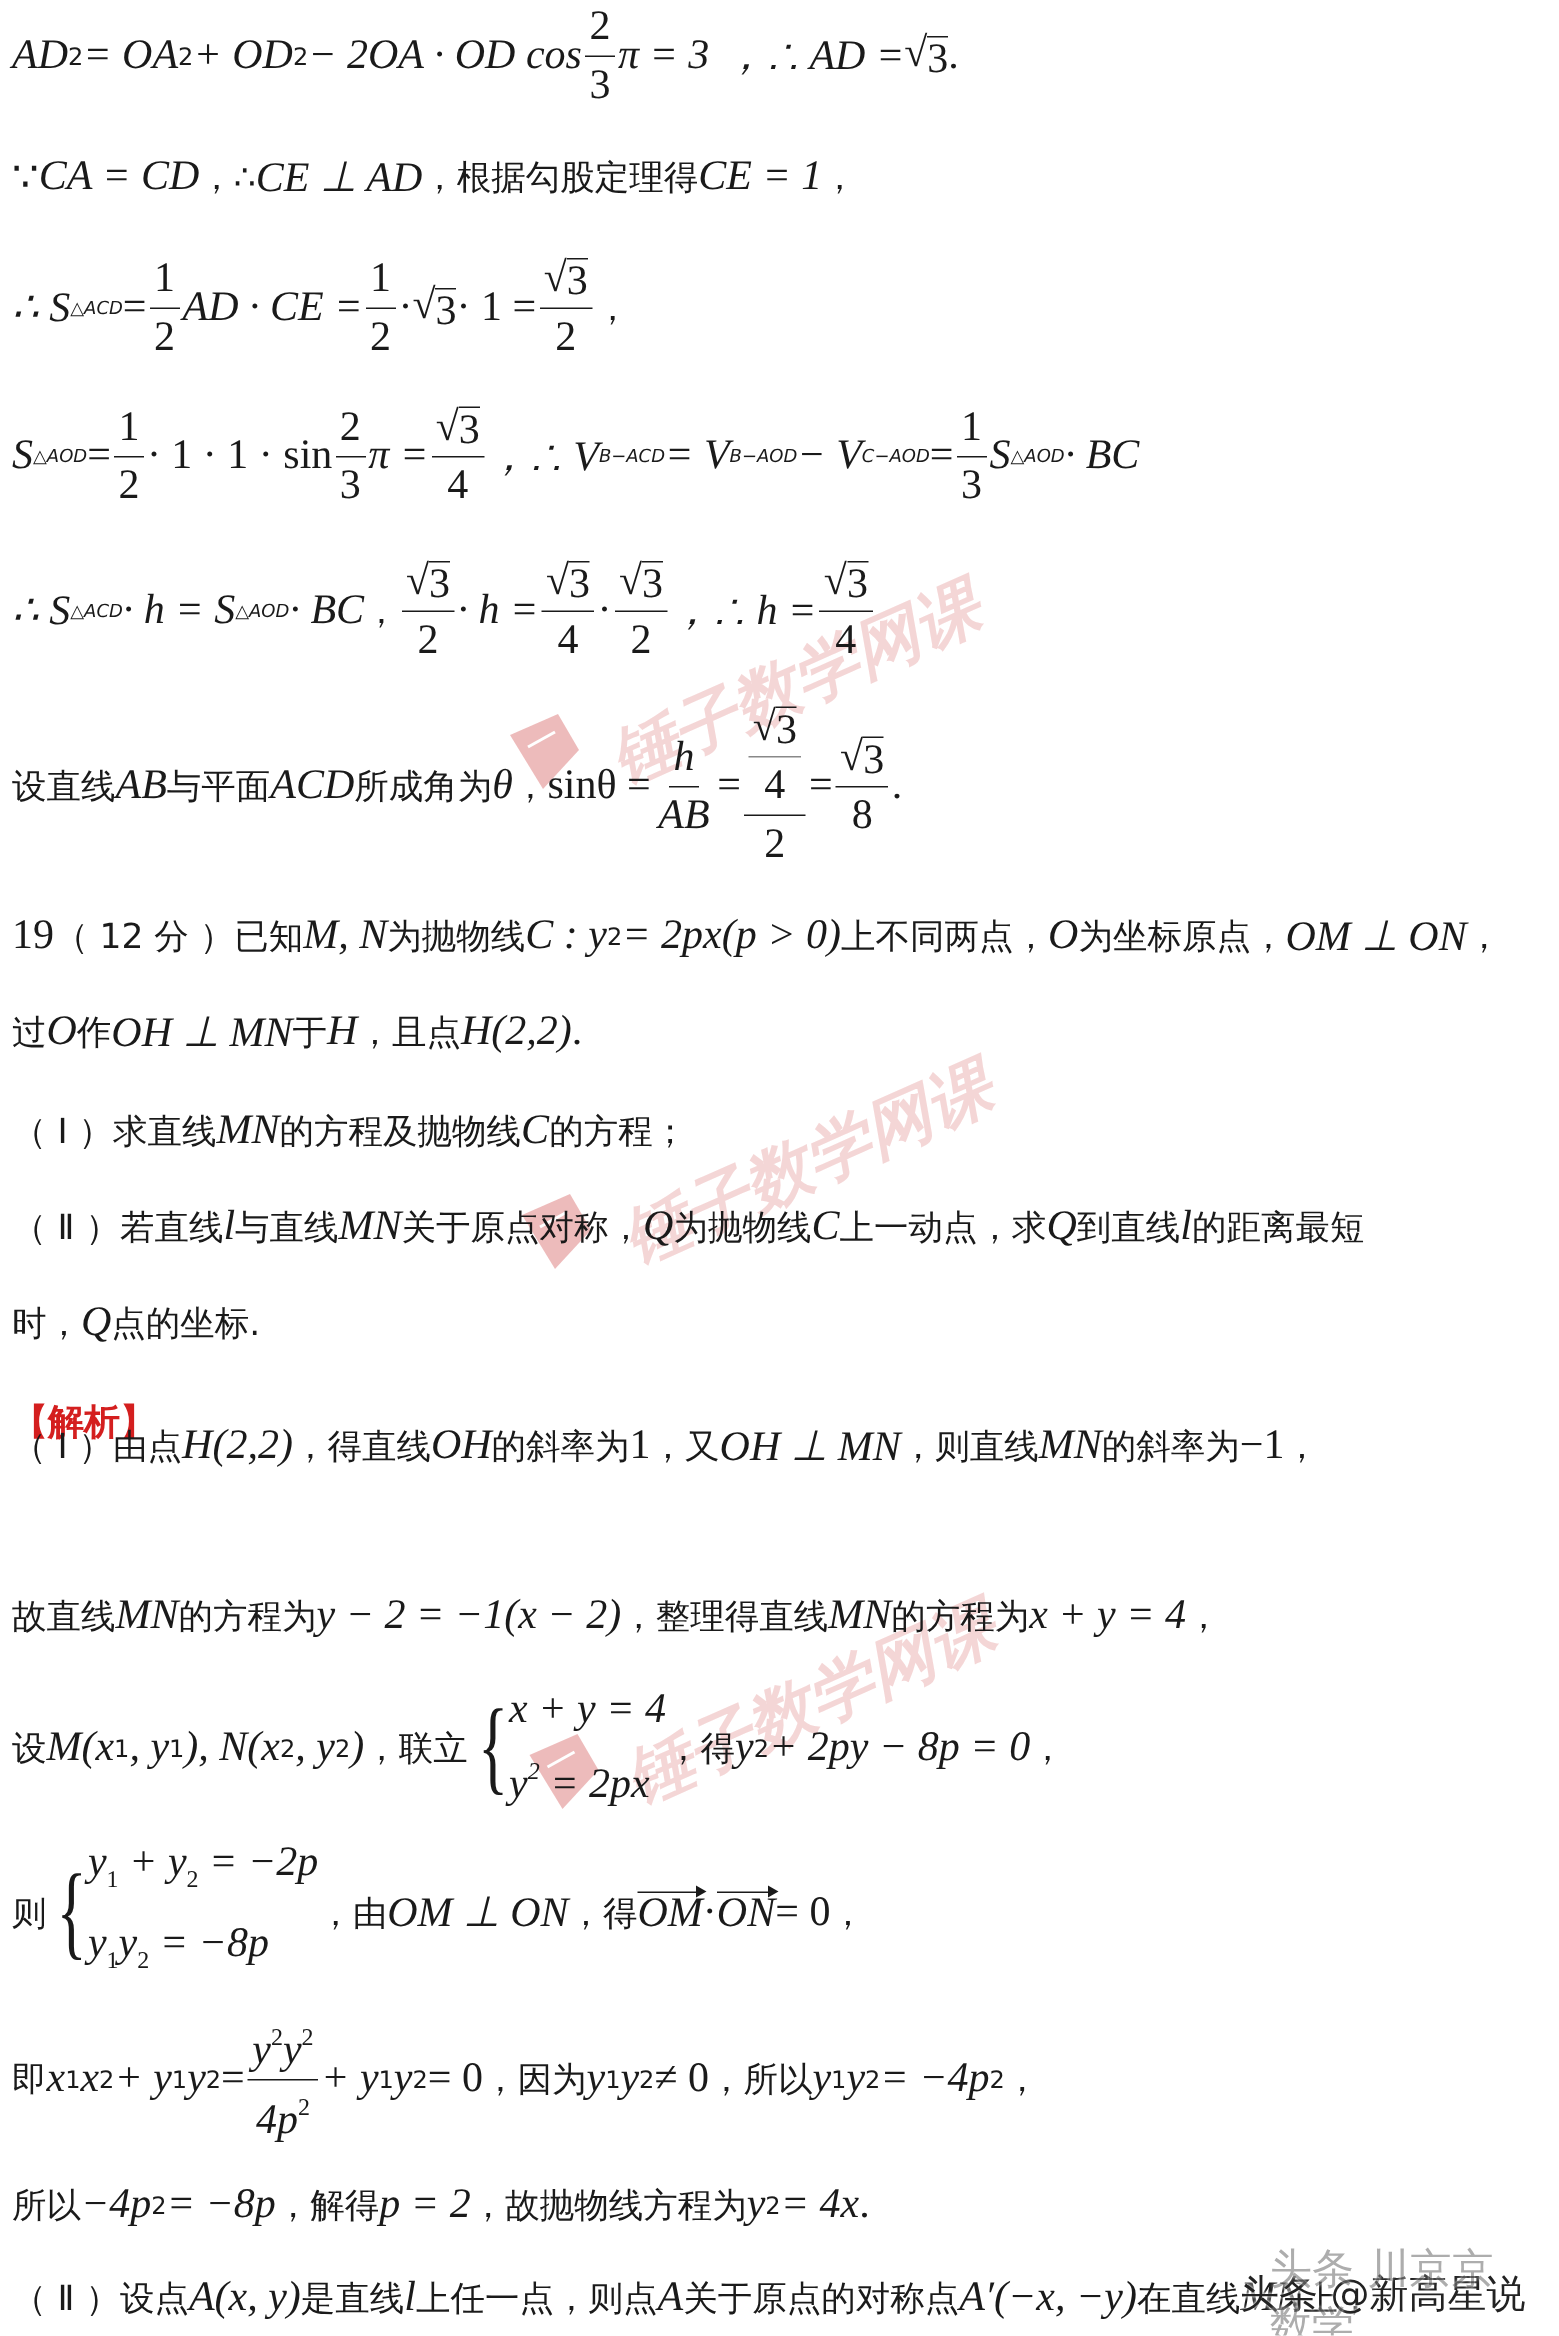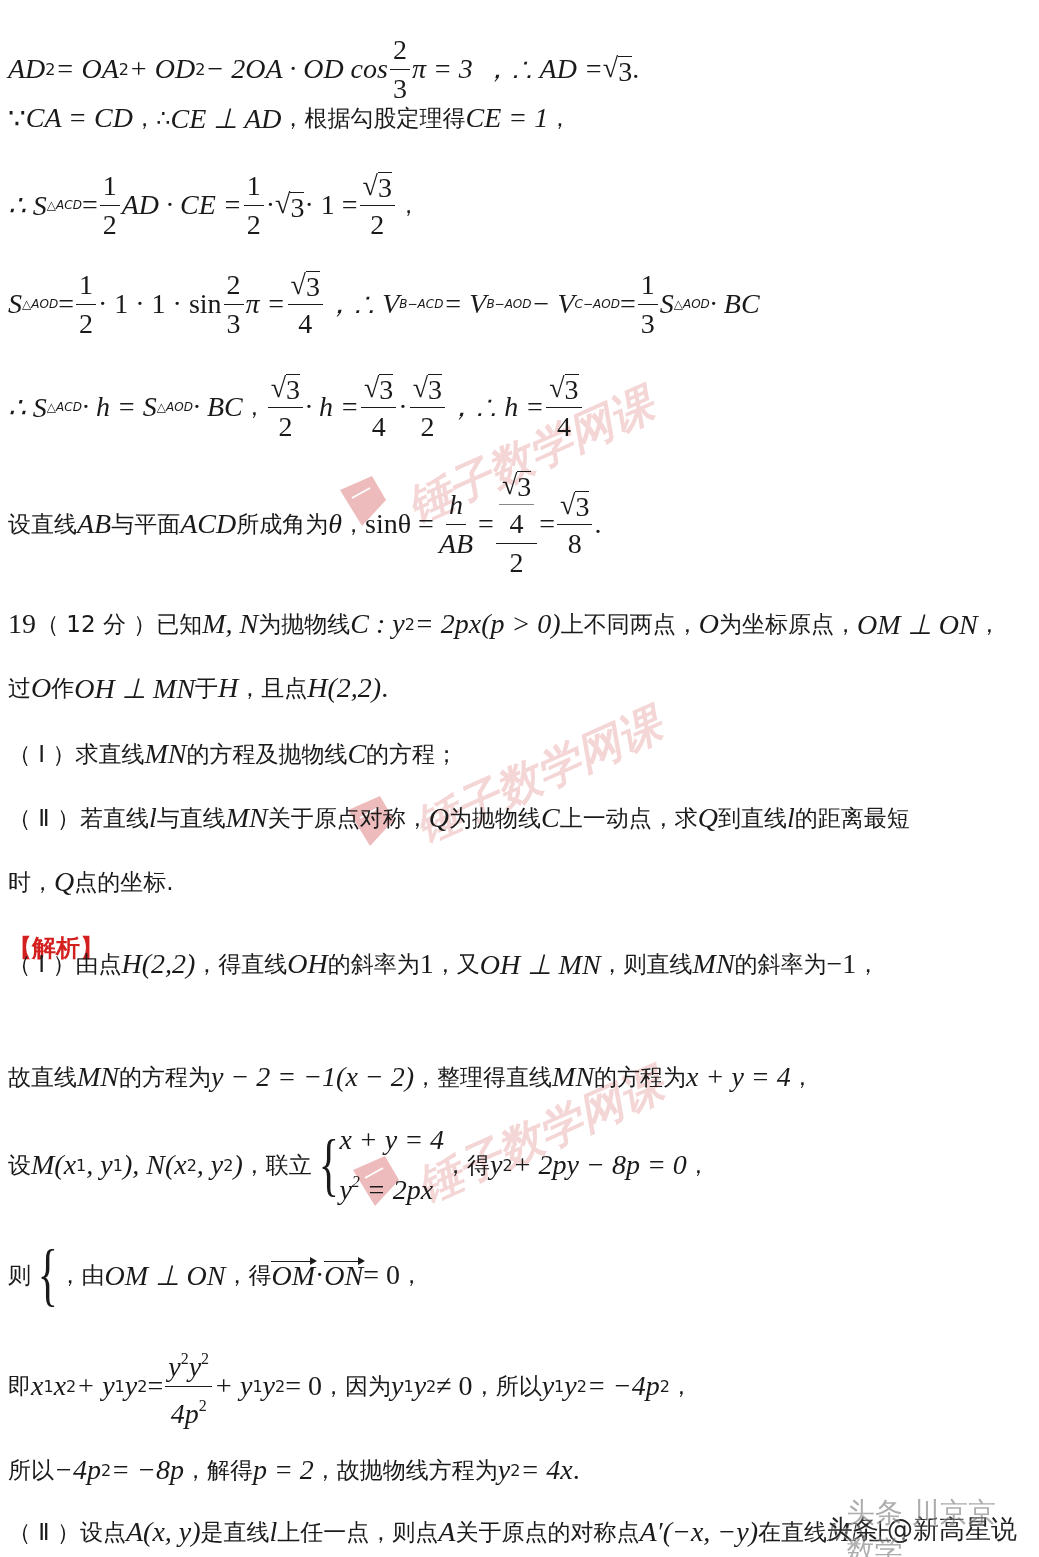--- a/index.html
+++ b/index.html
@@ -59,21 +59,21 @@
       <polygon points="8,20 40,6 54,30 30,56" fill="#d96a6a"></polygon>
       <line x1="20" y1="28" x2="38" y2="18" stroke="#fff" stroke-width="2"></line>
     </svg>
   <div class="watermark" style="left:418px;top:800px;">锤子数学网课</div>
   <svg class="wm-logo" style="left:345px;top:1150px;" viewBox="0 0 60 60">
       <polygon points="8,20 40,6 54,30 30,56" fill="#d96a6a"></polygon>
       <line x1="20" y1="28" x2="38" y2="18" stroke="#fff" stroke-width="2"></line>
     </svg>
   <div class="watermark" style="left:420px;top:1160px;">锤子数学网课</div>
 
-  <div class="line" style="top:2px;height:70px;margin-top:32px;">
+  <div class="line" style="top:2px;height:70px;">
     <span class="mi">AD</span>
       <span class="sup">2</span>
     <span class="mi">= OA</span>
       <span class="sup">2</span>
     <span class="mi">+ OD</span>
       <span class="sup">2</span>
     <span class="mi">− 2OA · OD cos</span>
     <span class="frac">
         <span class="num">2</span>
         <span class="den">3</span>
@@ -350,20 +350,24 @@
     <span class="cn">，得</span>
     <span class="mi">y</span>
       <span class="sup">2</span>
     <span class="mi"> + 2py − 8p = 0</span>
     <span class="cn">，</span>
   </div>
 
   <div class="line" style="top:1230px;height:90px;">
     <span class="cn">则</span>
     <span class="brace">{</span>
+    <span class="sys">
+      <span><span>y</span><span class="subn">1</span><span> + y</span><span class="subn">2</span><span> = −2p</span></span>
+      <span><span>y</span><span class="subn">1</span><span>y</span><span class="subn">2</span><span> = −8p</span></span>
+    </span>
     <span class="cn">，由</span>
     <span class="mi">OM ⊥ ON</span>
     <span class="cn">，得</span>
     <span class="mi vec">OM</span>
     <span class="m">·</span>
     <span class="mi vec">ON</span>
     <span class="m">= 0</span>
     <span class="cn">，</span>
   </div>
 

